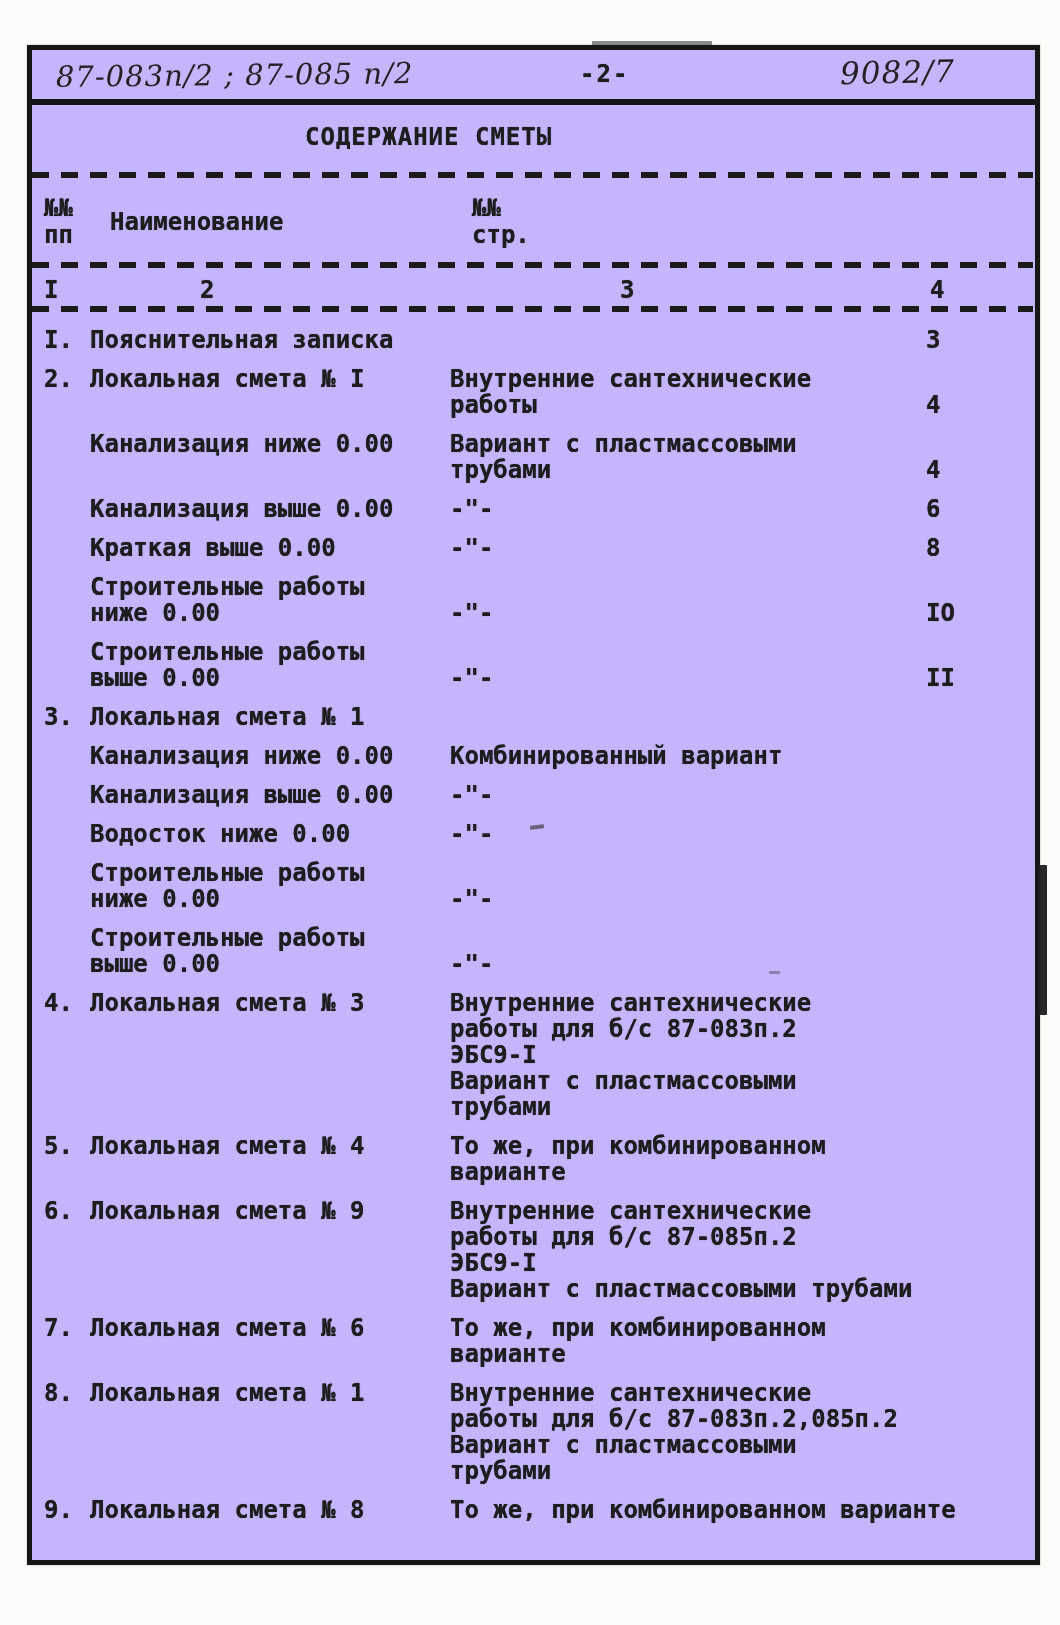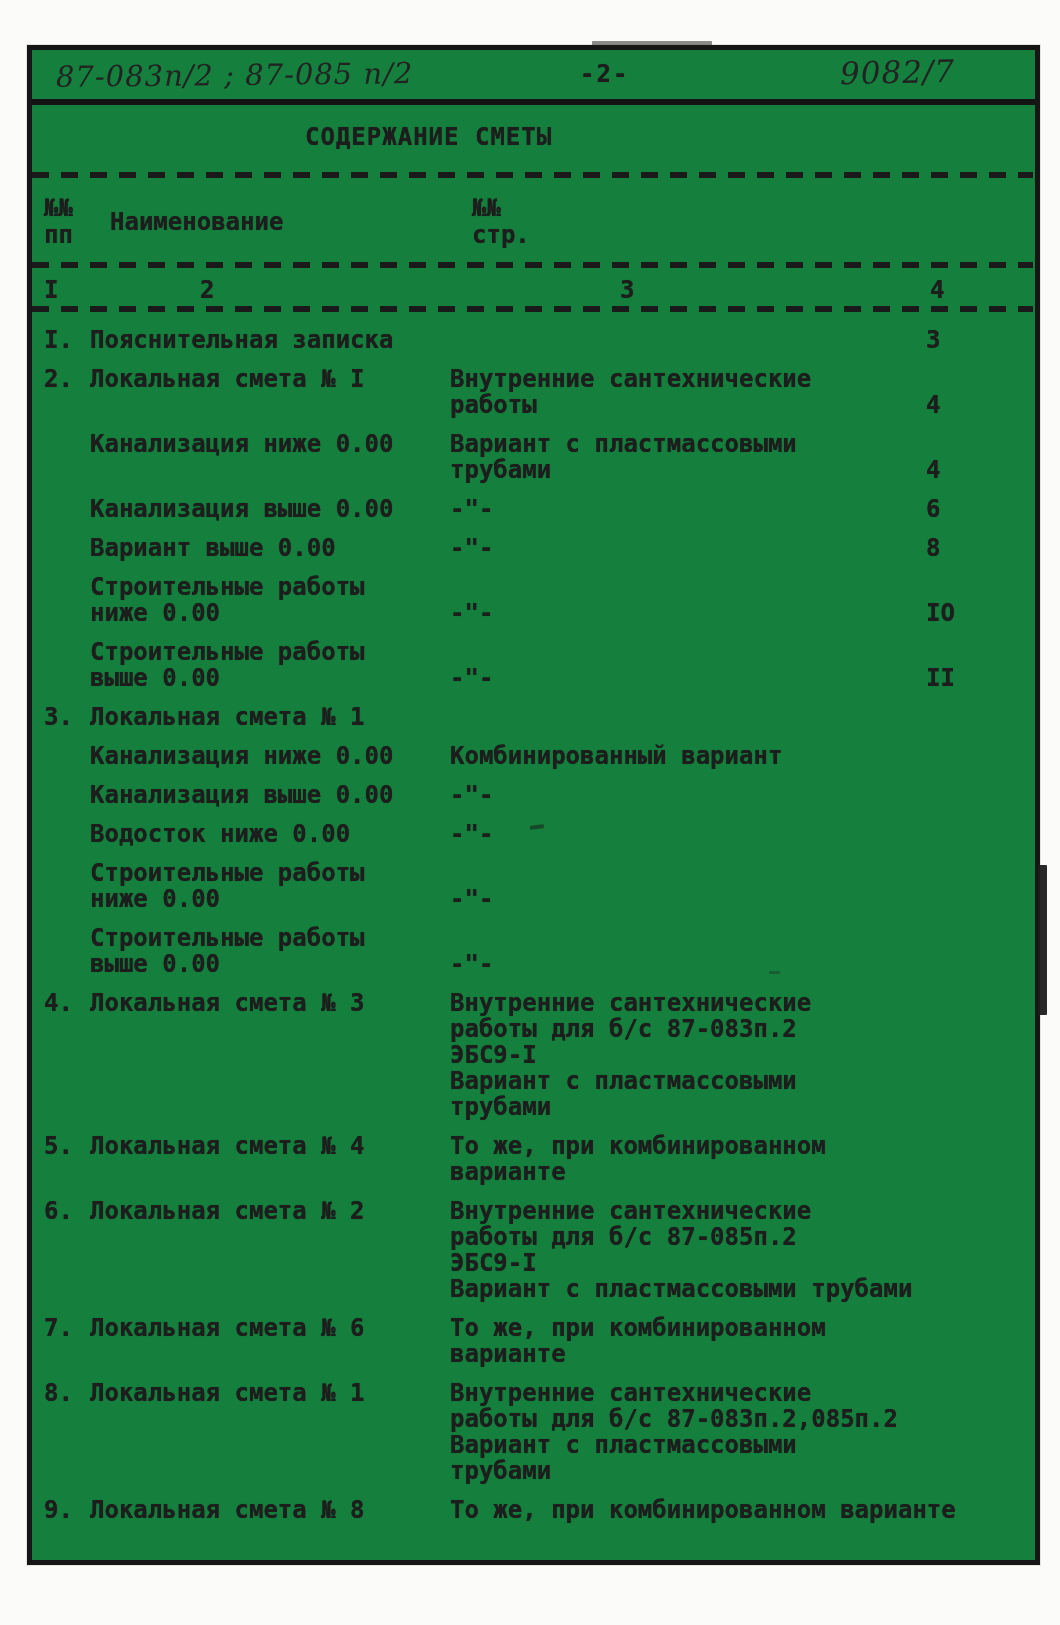--- a/index.html
+++ b/index.html
@@ -7,21 +7,21 @@
     width:1060px;height:1625px;position:relative;
     background:#fbfbf9;
     font-family:"DejaVu Sans Mono","Liberation Mono",monospace;
     color:#1d1d1d;overflow:hidden;
   }
   
   .frame{
     position:absolute;left:27px;top:45px;
     width:1003px;height:1510px;
     border:5px solid #161616;
-    background:#15803d;
+    background:#c4b5fd;
     box-shadow:0 0 0 1px #e4e4e0;
   }
   
   .hstrip{
     position:relative;height:49px;
     border-bottom:6px solid #141414;
   }
   .hand{
     font-family:"DejaVu Serif","Liberation Serif",serif;
     font-style:italic;font-weight:normal;
@@ -147,21 +147,21 @@
 
     <div class="grid row">
       <div class="cell c-num"></div>
       <div class="cell c-name">Канализация выше 0.00</div>
       <div class="cell c-char">-"-</div>
       <div class="cell c-page">6</div>
     </div>
 
     <div class="grid row">
       <div class="cell c-num"></div>
-      <div class="cell c-name">Вариант выше 0.00</div>
+      <div class="cell c-name">Краткая выше 0.00</div>
       <div class="cell c-char">-"-</div>
       <div class="cell c-page">8</div>
     </div>
 
     <div class="grid row">
       <div class="cell c-num"></div>
       <div class="cell c-name">Строительные работы
 ниже 0.00</div>
       <div class="cell c-char bottom">-"-</div>
       <div class="cell c-page bottom">IO</div>
@@ -233,21 +233,21 @@
     <div class="grid row">
       <div class="cell c-num">5.</div>
       <div class="cell c-name">Локальная смета № 4</div>
       <div class="cell c-char">То же, при комбинированном
 варианте</div>
       <div class="cell c-page"></div>
     </div>
 
     <div class="grid row">
       <div class="cell c-num">6.</div>
-      <div class="cell c-name">Локальная смета № 2</div>
+      <div class="cell c-name">Локальная смета № 9</div>
       <div class="cell c-char">Внутренние сантехнические
 работы для б/с 87-085п.2
 ЭБС9-I
 Вариант с пластмассовыми трубами</div>
       <div class="cell c-page"></div>
     </div>
 
     <div class="grid row">
       <div class="cell c-num">7.</div>
       <div class="cell c-name">Локальная смета № 6</div>

